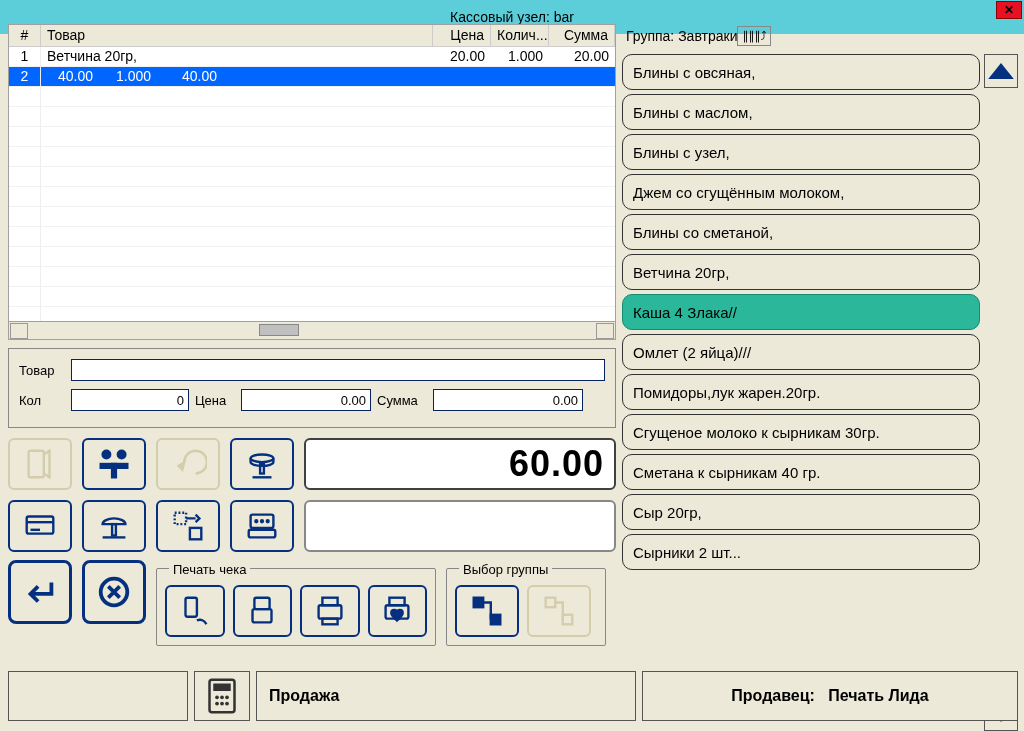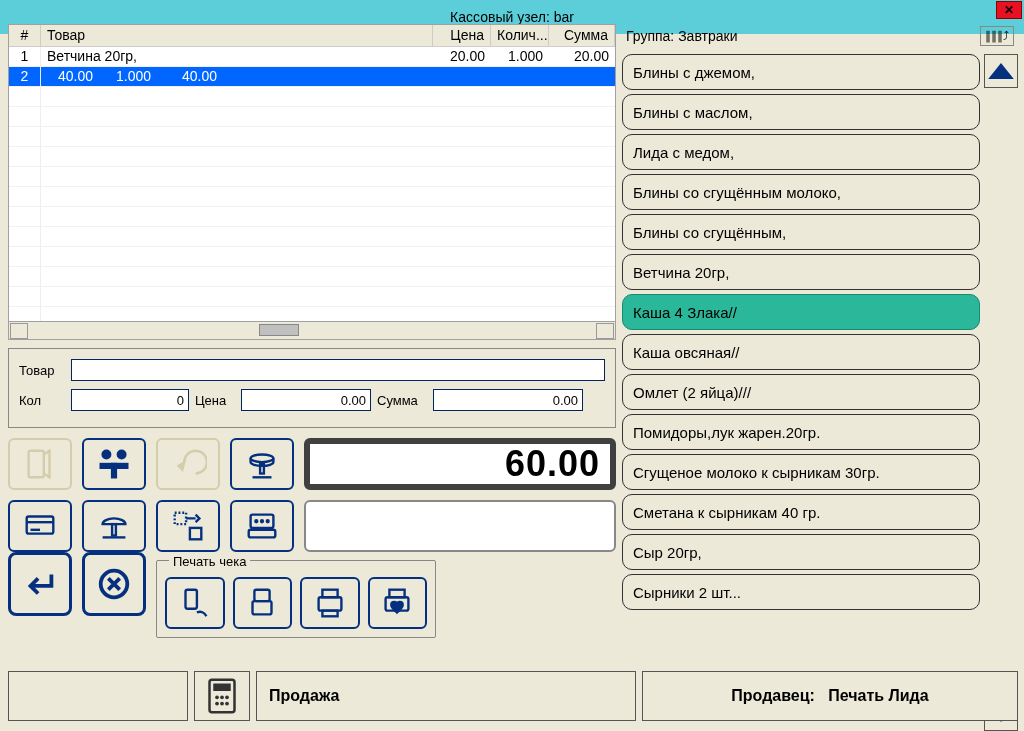--- a/index.html
+++ b/index.html
@@ -66,42 +66,42 @@
   .frow { display:flex; align-items:center; margin-bottom:8px; gap:6px; font-size:13px;}
   .frow label { width:46px; }
   .textfield { border:1px solid #05235f; background:#fff; height:22px; padding:2px 4px; font-size:13px;}
   .textfield.right{text-align:right;}
   
   .icon-btn {
     width:64px; height:52px; border:2px solid #05307f; border-radius:6px; background:#ece9d8;
     display:flex; align-items:center; justify-content:center; cursor:pointer;
   }
   .icon-btn.disabled{ border-color:#c9c29a; opacity:.7;}
-  .total-box { flex:1; border:6px solid #404040; border-radius:6px; background:#fff; height:52px; display:flex;align-items:center;justify-content:flex-end;padding-right:10px; font-size:36px; font-weight:bold; letter-spacing:1px;}
+  .total-box { flex:1; border:2px solid #404040; border-radius:6px; background:#fff; height:52px; display:flex;align-items:center;justify-content:flex-end;padding-right:10px; font-size:36px; font-weight:bold; letter-spacing:1px;}
   .row1, .row2 { display:flex; gap:10px; margin-top:10px; align-items:stretch;}
   .group-box { border:1px solid #888; border-radius:2px; padding:10px 8px 8px; background:#ece9d8; margin-top:8px;}
   .group-box.print { width:280px; }
   .group-box.select { width:160px; }
   .group-box .title { position:relative; top:-18px; left:4px; font-size:13px; background:#ece9d8; padding:0 4px; display:inline-block;}
   .group-row{display:flex;gap:8px;margin-top:-10px;}
-  .bottom-row { display:flex; gap:10px; }
+  .bottom-row { display:flex; gap:10px; margin-top:8px;}
   .enter-btn, .cancel-btn {
     width:64px;height:64px;border:3px solid #05307f;border-radius:8px;display:flex;align-items:center;justify-content:center;cursor:pointer;
   }
   .status-bar {
     position:absolute; left:8px; right:6px; bottom:10px; height:50px; display:flex; gap:6px;
   }
   .status-cell {
     border:1px solid #555; background:#ece9d8; display:flex; align-items:center; padding:0 12px; font-size:16px; font-weight:bold;
   }
   .status-cell.icon{width:56px;justify-content:center;}
   .status-cell.mode{width:380px;}
   .status-cell.seller{flex:1; justify-content:center;}
   
-  .group-label{ font-size:14px; padding:2px 4px; display:flex; align-items:center; justify-content:space-between;}
+  .group-label{ font-size:14px; padding:2px 4px; display:flex; align-items:center; justify-content:flex-start;}
   .group-label .barcode-icn{border:1px solid #888; padding:2px 4px; font-size:12px;}
   .product-pane { flex:1; display:flex; gap:4px; margin-top:6px; }
   .product-list{ flex:1; display:flex; flex-direction:column; gap:4px; overflow:hidden;}
   .product-btn {
     border:1px solid #333; border-radius:10px; height:36px; background:#ece9d8;
     display:flex; align-items:center; padding:0 10px; font-size:15px; cursor:pointer;
   }
   .product-btn.selected { background:#2bb79a; border-color:#178a73;}
   .pager{ width:34px; display:flex; flex-direction:column; justify-content:space-between; align-items:center;}
   .pager-btn { width:34px;height:34px;background:#ece9d8;border:1px solid #555;display:flex;align-items:center;justify-content:center;cursor:pointer;}
@@ -352,38 +352,56 @@
             </div>
           <div class="icon-btn">
               <svg viewBox="0 0 40 40">
                 <rect x="8" y="14" width="24" height="14" rx="2"></rect>
                 <rect x="12" y="6" width="16" height="8"></rect>
                 <path d="M20 30c-3-3-6-5-6-8a3 3 0 0 1 6 0 3 3 0 0 1 6 0c0 3-3 5-6 8z" fill="#05307f"></path>
               </svg>
             </div>
         </div>
       </div>
+      <div class="group-box select">
+        <span class="title">Выбор группы</span>
+        <div class="group-row">
+          <div class="icon-btn">
+              <svg viewBox="0 0 40 40">
+                <rect x="6" y="6" width="10" height="10" fill="#05307f"></rect>
+                <rect x="24" y="24" width="10" height="10" fill="#05307f"></rect>
+                <path d="M16 11h8v18"></path>
+              </svg>
+            </div>
+          <div class="icon-btn disabled">
+              <svg viewBox="0 0 40 40">
+                <rect x="6" y="6" width="10" height="10"></rect>
+                <rect x="24" y="24" width="10" height="10"></rect>
+                <path d="M16 11h8v18"></path>
+              </svg>
+            </div>
+        </div>
+      </div>
     </div>
   </div>
 
   <div class="right-col">
     <div class="group-label">
       <span>Группа: Завтраки</span>
       <span class="barcode-icn">∥∥∥⤴</span>
     </div>
     <div class="product-pane">
       <div class="product-list" id="product-list">
-          <div class="product-btn">Блины с джемом,</div>
+          <div class="product-btn">Блины с овсяная,</div>
           <div class="product-btn">Блины с маслом,</div>
-          <div class="product-btn">Лида с медом,</div>
-          <div class="product-btn">Блины со сгущённым молоко,</div>
-          <div class="product-btn">Блины со сгущённым,</div>
+          <div class="product-btn">Блины с узел,</div>
+          <div class="product-btn">Джем со сгущённым молоком,</div>
+          <div class="product-btn">Блины со сметаной,</div>
           <div class="product-btn">Ветчина 20гр,</div>
           <div class="product-btn selected">Каша 4 Злака//</div>
-          <div class="product-btn">Каша овсяная//</div>
           <div class="product-btn">Омлет (2 яйца)///</div>
           <div class="product-btn">Помидоры,лук жарен.20гр.</div>
           <div class="product-btn">Сгущеное молоко к сырникам 30гр.</div>
           <div class="product-btn">Сметана к сырникам 40  гр.</div>
           <div class="product-btn">Сыр 20гр,</div>
           <div class="product-btn">Сырники 2 шт...</div>
         </div>
       <div class="pager">
         <div class="pager-btn">
             <svg viewBox="0 0 20 20">

